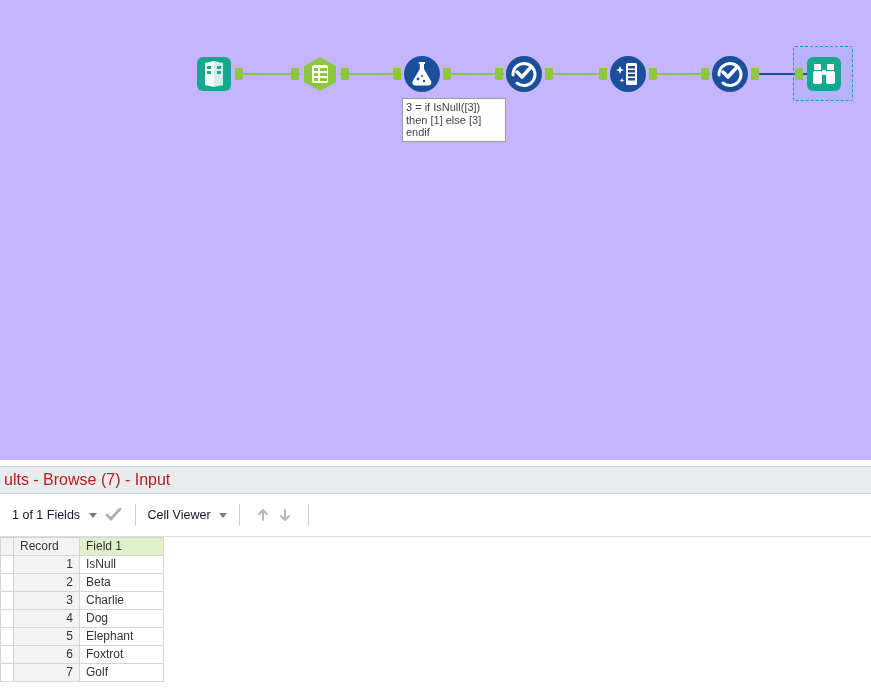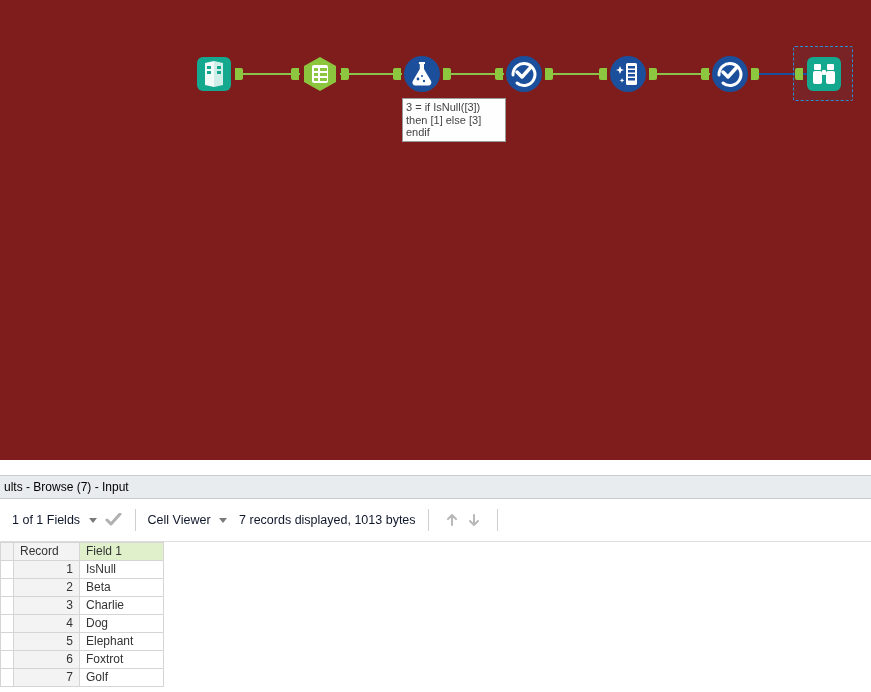--- a/index.html
+++ b/index.html
@@ -12,21 +12,21 @@
     width: 871px;
     height: 692px;
     overflow: hidden;
     position: relative;
   }
   
   .canvas {
     position: absolute;
     left: 0; top: 0;
     width: 871px; height: 460px;
-    background: #7f1d1d;
+    background: #c4b5fd;
   }
   .tool {
     position: absolute;
     width: 40px; height: 40px;
     border-radius: 6px;
     display: flex;
     align-items: center;
     justify-content: center;
   }
   .tool svg { display:block; }
@@ -64,23 +64,22 @@
     position: absolute;
     left: 0;
     top: 466px;
     width: 871px;
   }
   .panel-header {
     background: #e9ecef;
     border-top: 1px solid #c9cdd2;
     border-bottom: 1px solid #c9cdd2;
     padding: 4px 4px;
-    font-size: 12px;
-    color: #000000;
-    margin-top: 9px;
+    font-size: 16px;
+    color: #b91c1c;
   }
   .panel-toolbar {
     padding: 10px 12px;
     display: flex;
     align-items: center;
     color: #0f172a;
     font-size: 12.5px;
     border-bottom: 1px solid #ddd;
   }
   .panel-toolbar .sep {
@@ -275,21 +274,20 @@
     <span class="check-ico">
       <svg width="18" height="14" viewBox="0 0 18 14">
           <path d="M2 7 l4 4 l9 -10" fill="none" stroke="#b0b0b0" stroke-width="3" stroke-linecap="round" stroke-linejoin="round"></path>
         </svg>
     </span>
     <span class="sep"></span>
     <span>
       <span>Cell Viewer</span>
       <span class="dd-caret"></span>
     </span>
-    <span style="margin-left:12px;">7 records displayed, 1013 bytes</span>
     <span class="sep"></span>
     <span class="arrow-btn">
       <svg width="14" height="14" viewBox="0 0 14 14">
           <path d="M7 2 v10 M7 2 l-4 4 M7 2 l4 4" fill="none" stroke="#b8b8b8" stroke-width="2" stroke-linecap="round"></path>
         </svg>
     </span>
     <span class="arrow-btn">
       <svg width="14" height="14" viewBox="0 0 14 14">
           <path d="M7 12 v-10 M7 12 l-4 -4 M7 12 l4 -4" fill="none" stroke="#b8b8b8" stroke-width="2" stroke-linecap="round"></path>
         </svg>

